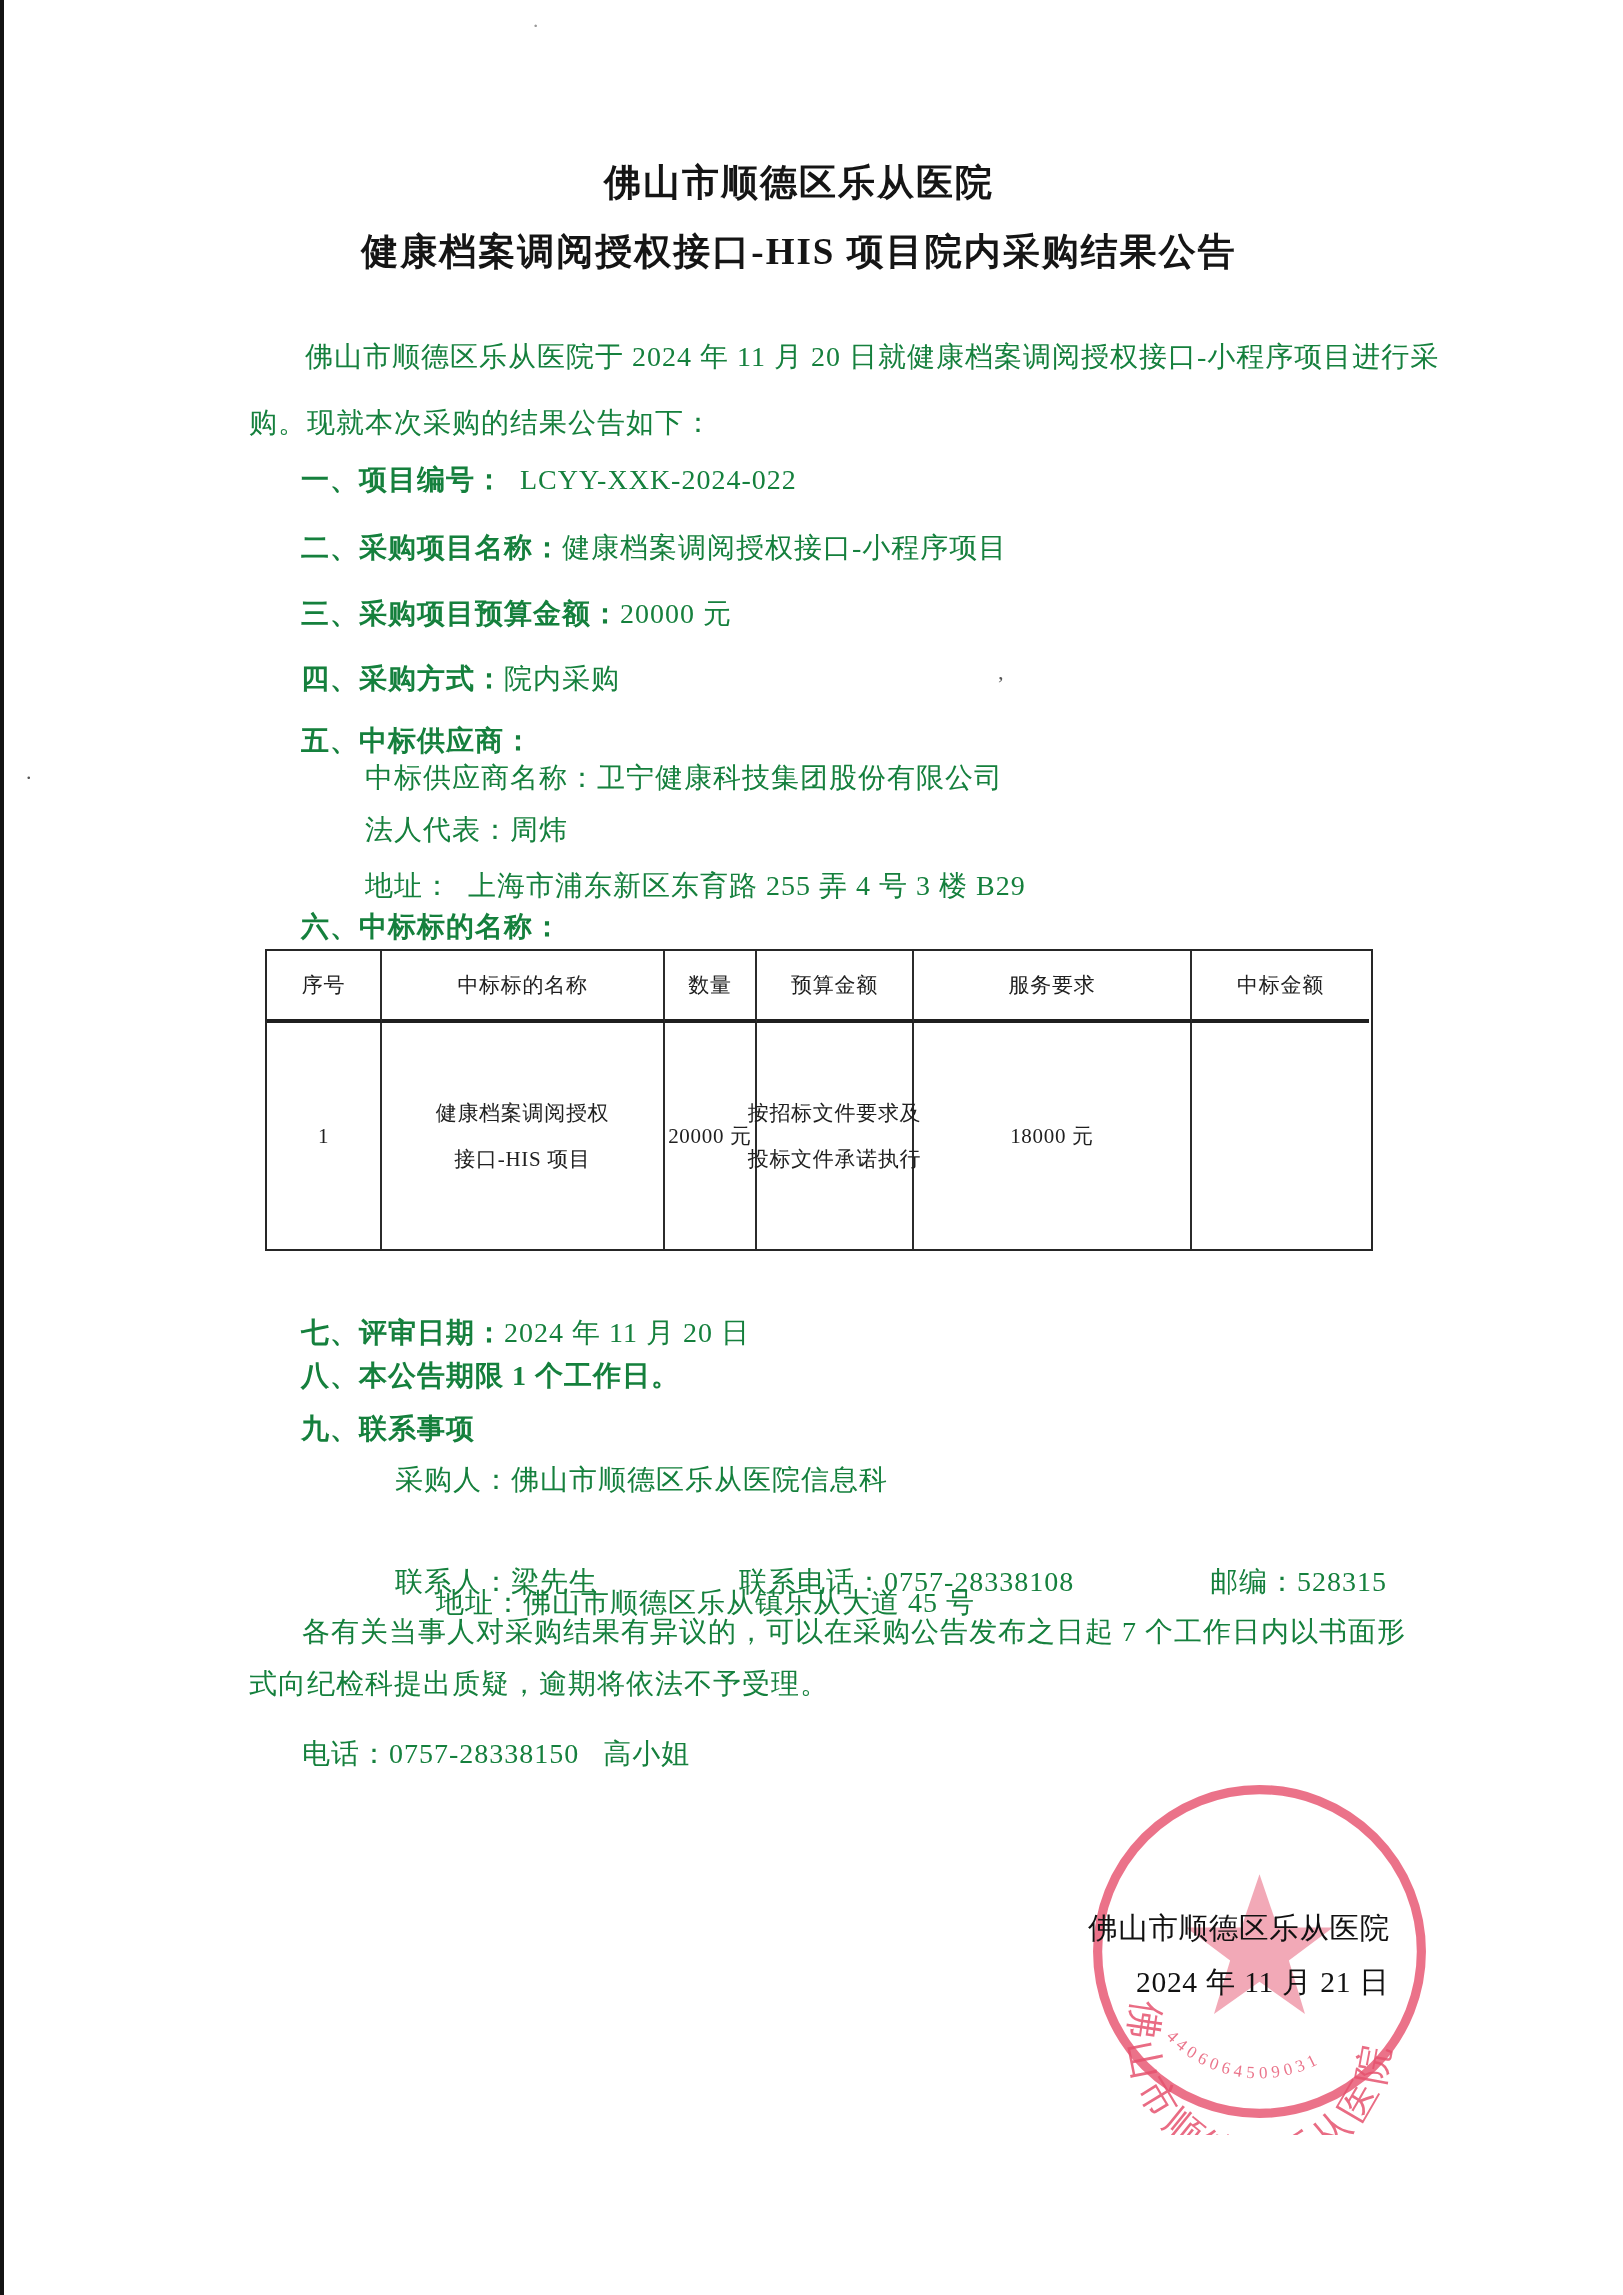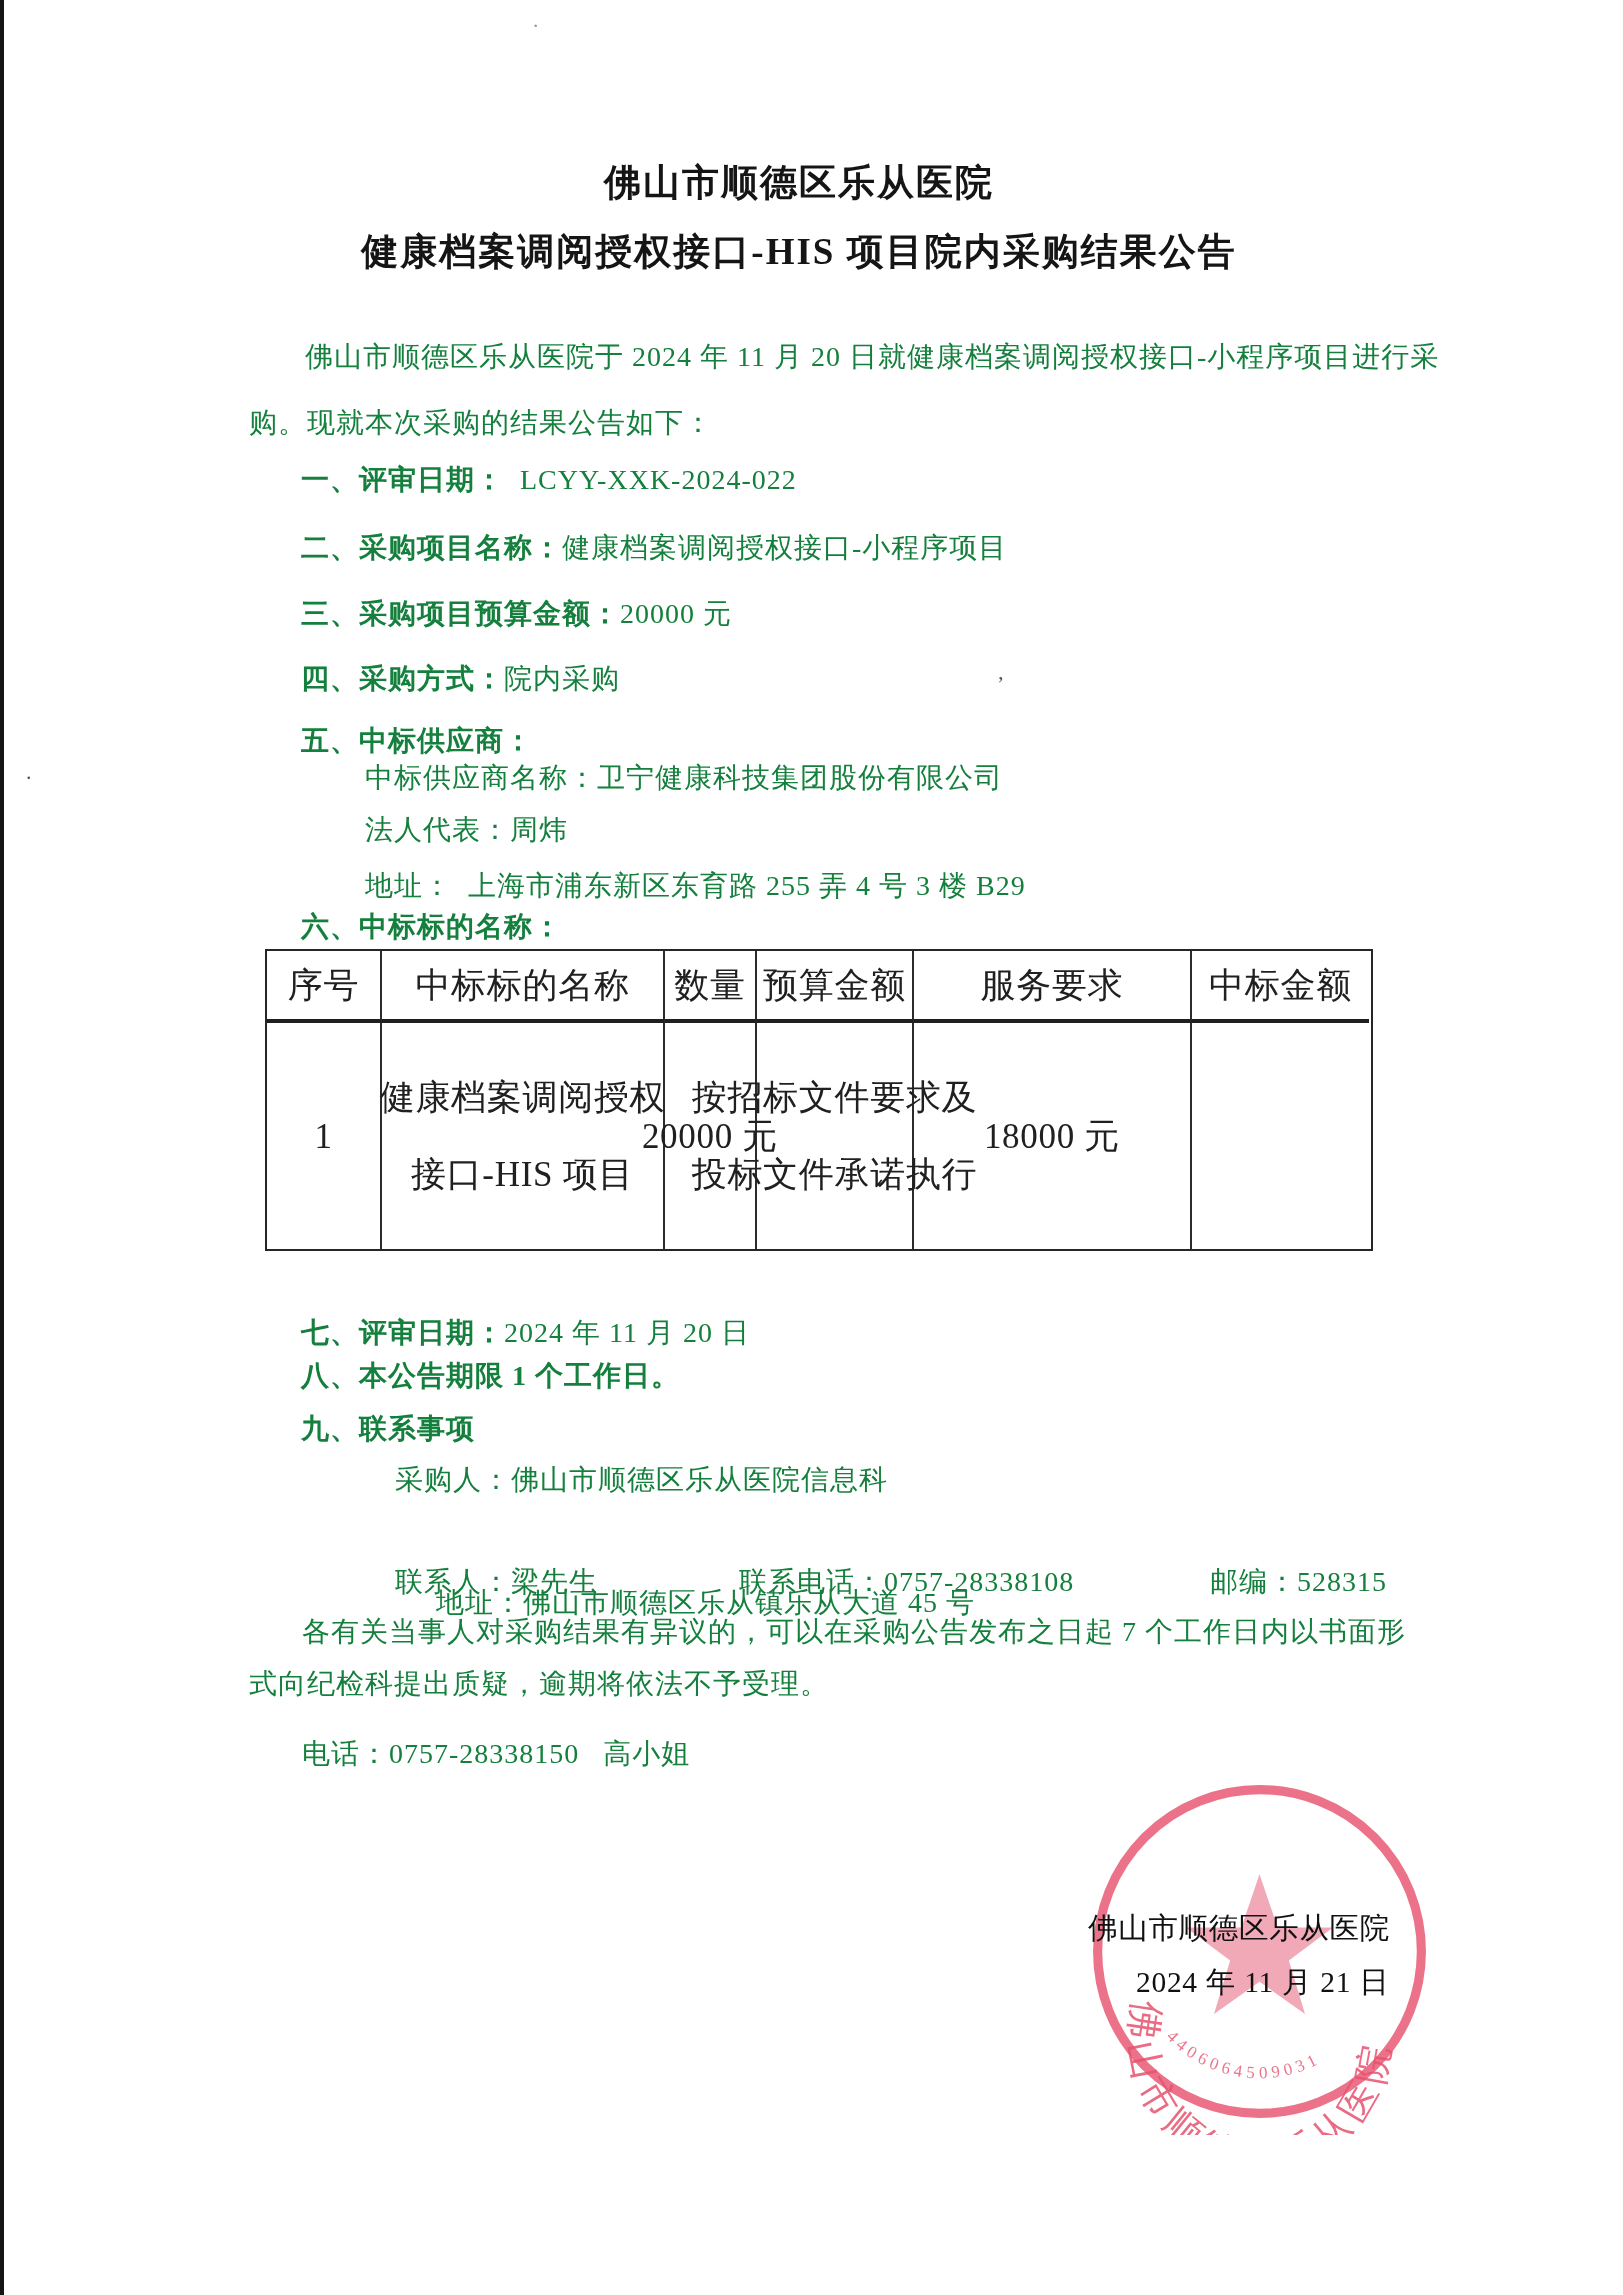--- a/index.html
+++ b/index.html
@@ -36,21 +36,21 @@
     display:grid;
     grid-template-columns:115px 283px 92px 157px 278px 177px;
     grid-template-rows:72px 226px;
     box-sizing:content-box;
     background:transparent;
   }
   .cell{
     border-right:2px solid #2b2b2b;
     display:flex;flex-direction:column;
     align-items:center;justify-content:center;
-    font-size:35px;letter-spacing:0.7px;
+    font-size:21px;letter-spacing:0.7px;
     color:#202020;
     white-space:pre;
     line-height:2.2;
   }
   .cell:nth-child(6n){border-right:none;text-align:right;}
   .hcell{border-bottom:4.6px solid #1f1f1f;line-height:1;}
   
   #scan-edge{position:absolute;left:0;top:0;width:3.9px;height:2295px;background:#141414;}
   .speck{position:absolute;color:#555;font-size:22px;}
   
@@ -66,21 +66,21 @@
 <div id="page">
 
   <div id="scan-edge"></div>
 
   <div class="title" style="top:158px;">佛山市顺德区乐从医院</div>
   <div class="title" style="top:227px;">健康档案调阅授权接口-HIS 项目院内采购结果公告</div>
 
   <div class="line" style="left:305px;top:341px;">佛山市顺德区乐从医院于 2024 年 11 月 20 日就健康档案调阅授权接口-小程序项目进行采</div>
   <div class="line" style="left:249px;top:407px;">购。现就本次采购的结果公告如下：</div>
 
-  <div class="line" style="left:301px;top:464px;"><span class="bold">一、评审日期：</span><span>  LCYY-XXK-2024-022</span></div>
+  <div class="line" style="left:301px;top:464px;"><span class="bold">一、项目编号：</span><span>  LCYY-XXK-2024-022</span></div>
 
   <div class="line" style="left:301px;top:532px;"><span class="bold">二、采购项目名称：</span><span>健康档案调阅授权接口-小程序项目</span></div>
 
   <div class="line" style="left:301px;top:598px;"><span class="bold">三、采购项目预算金额：</span><span>20000 元</span></div>
 
   <div class="line" style="left:301px;top:663px;"><span class="bold">四、采购方式：</span><span>院内采购</span></div>
 
   <div class="line bold" style="left:301px;top:725px;">五、中标供应商：</div>
 
   <div class="line" style="left:365px;top:762px;">中标供应商名称：卫宁健康科技集团股份有限公司</div>

